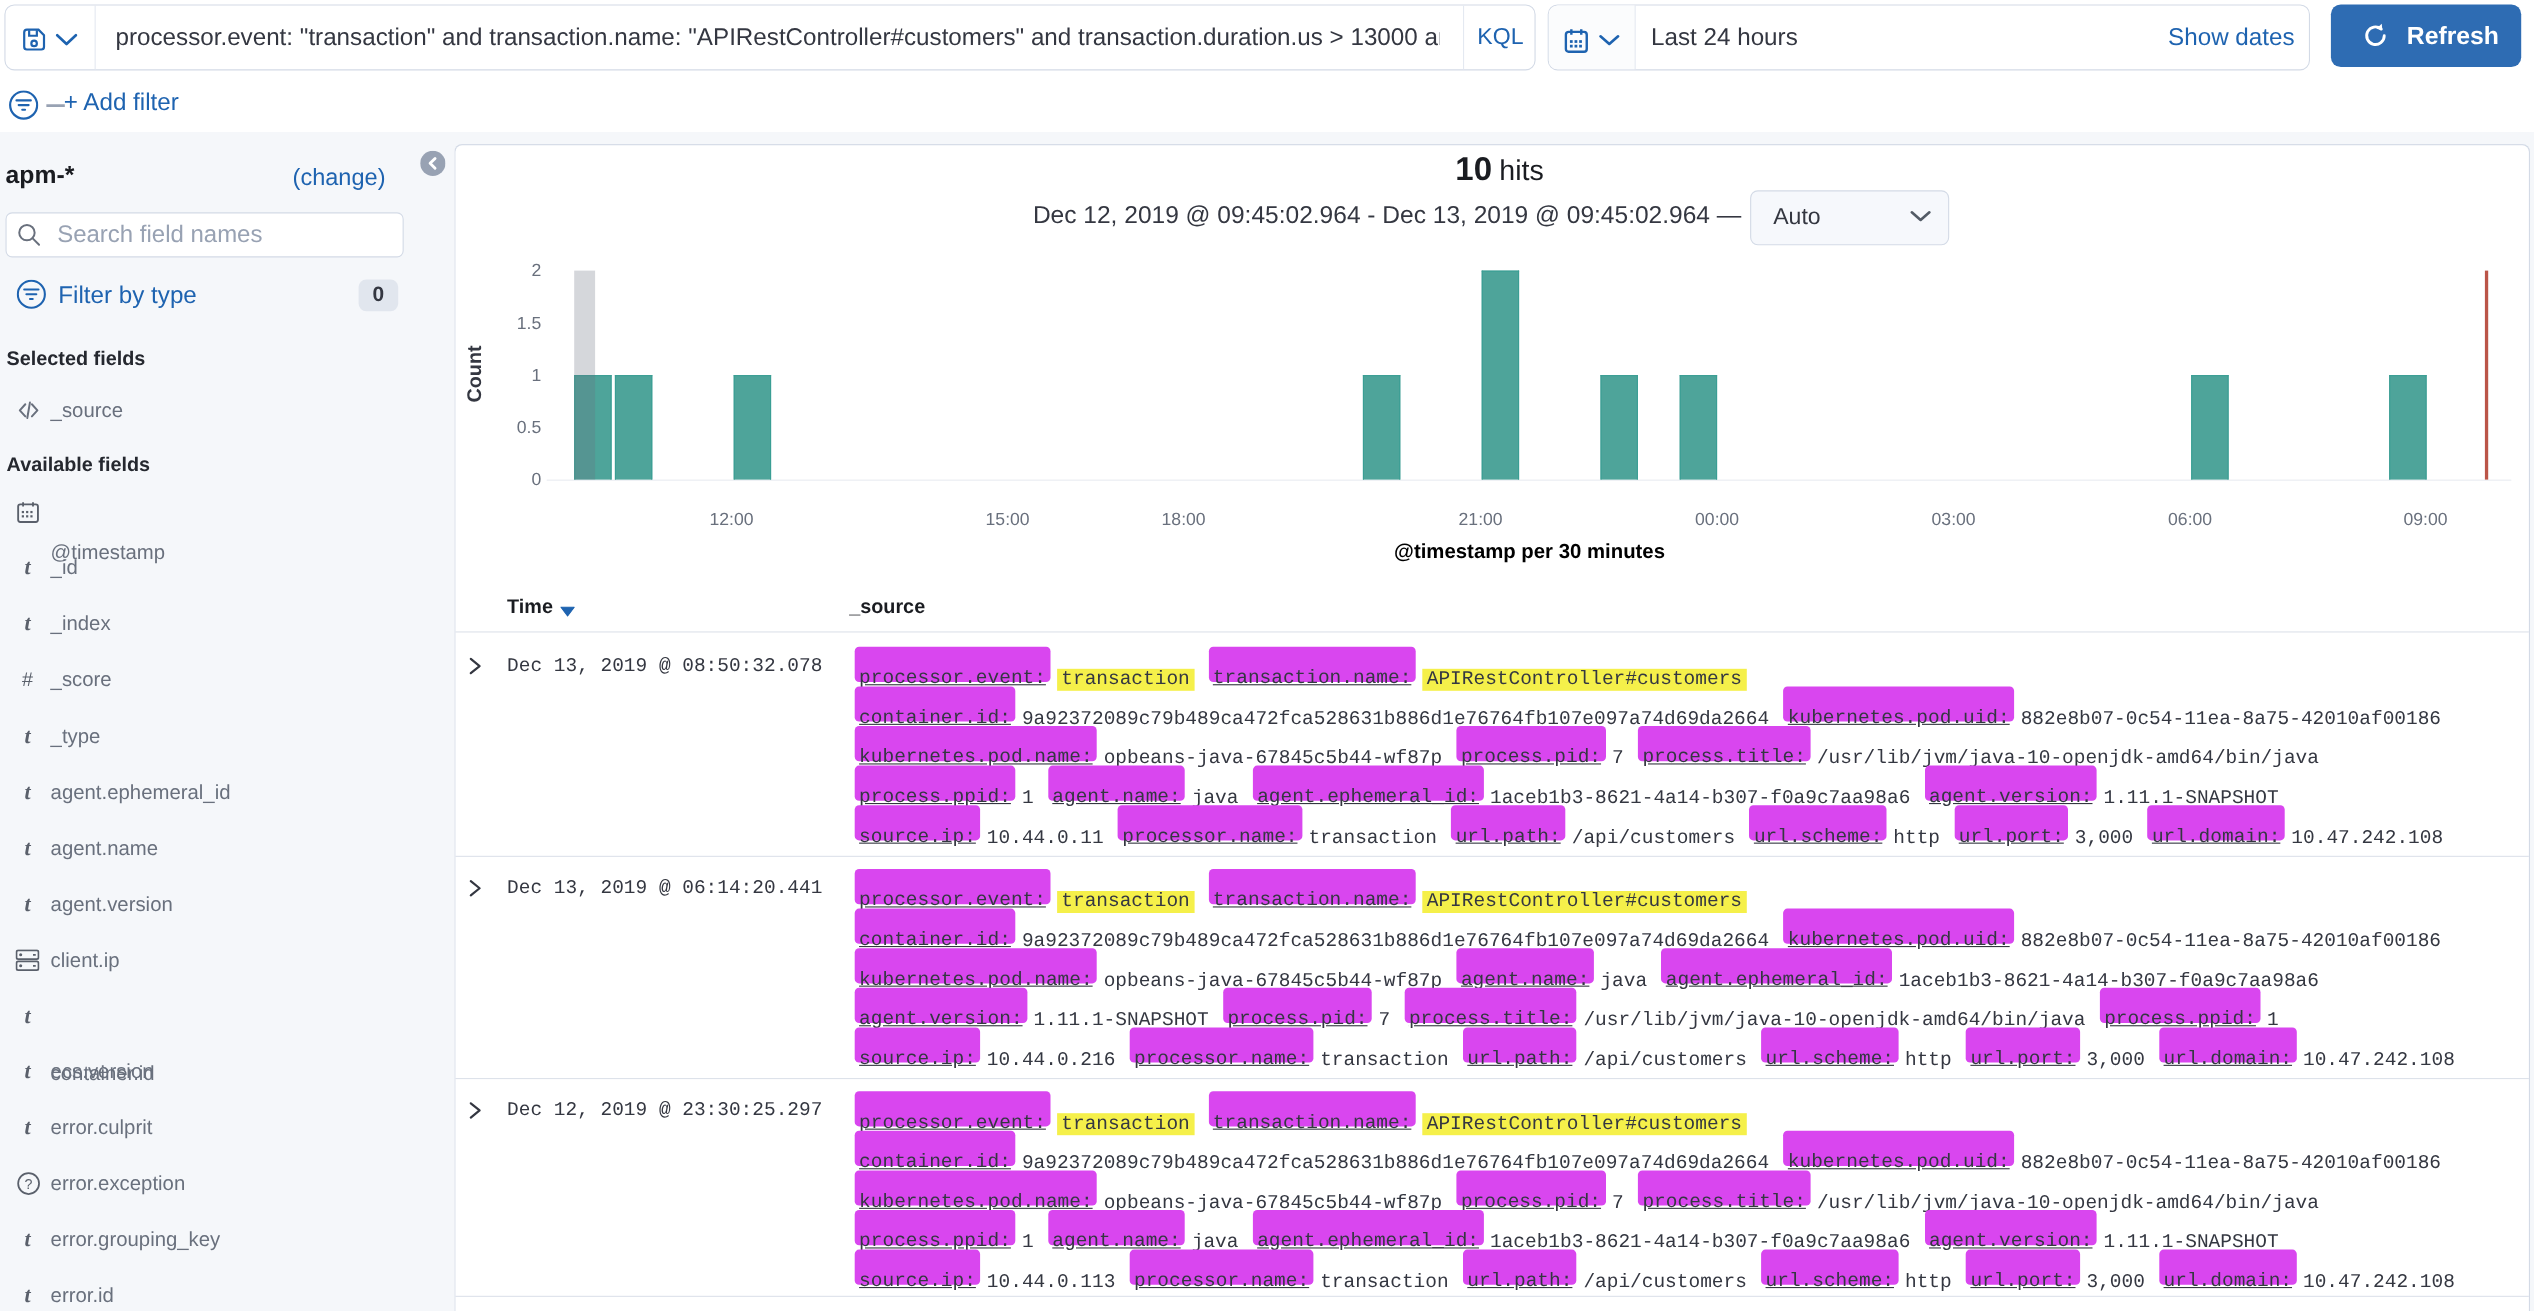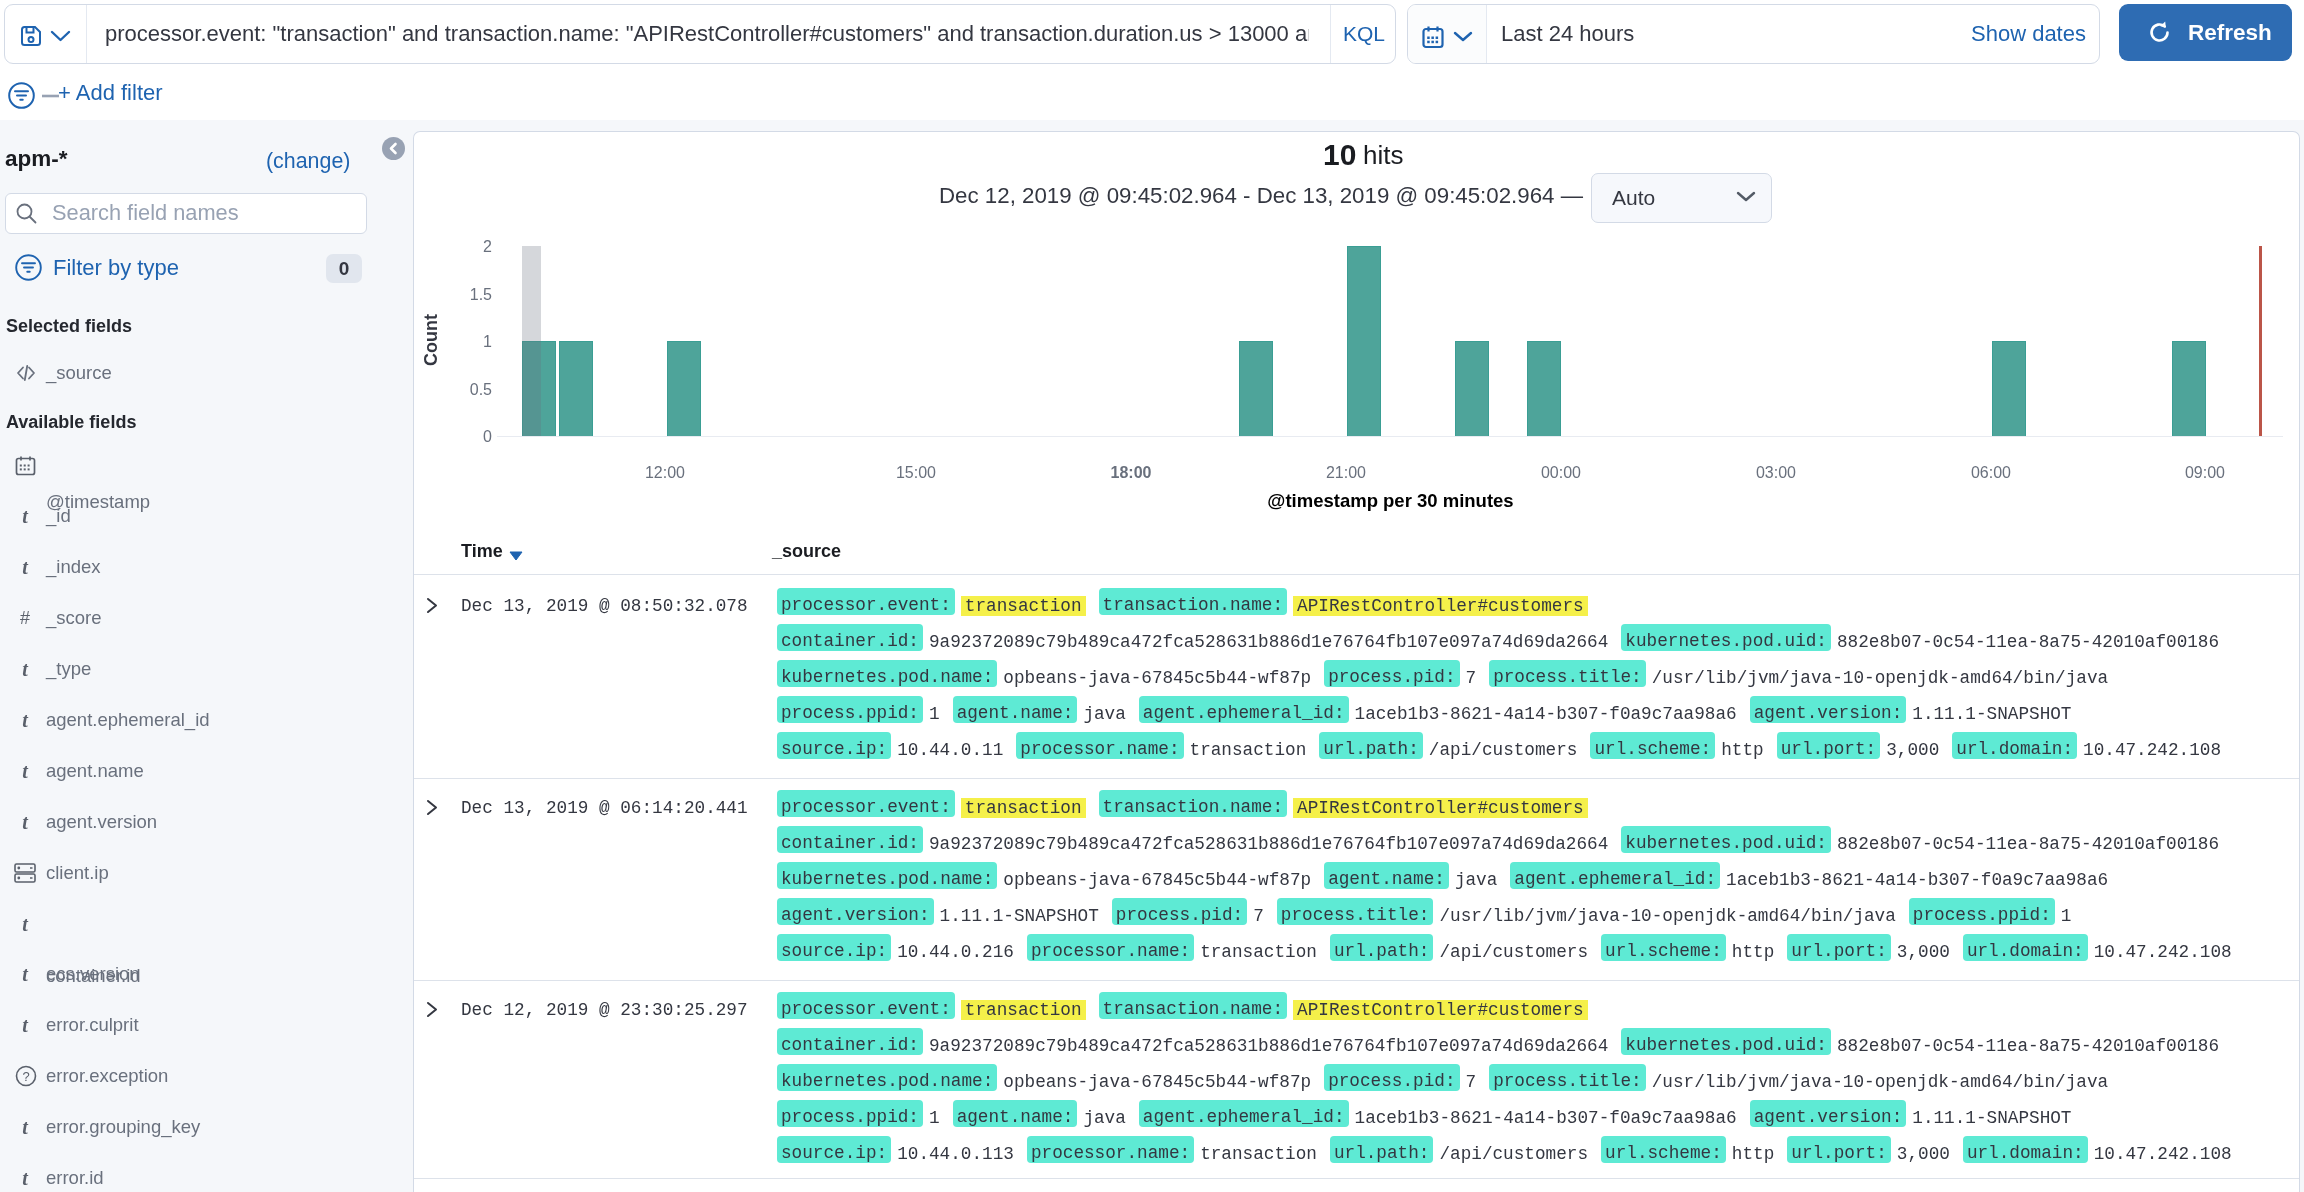--- a/index.html
+++ b/index.html
@@ -38,21 +38,21 @@
   .xtick { position:absolute; width:90px; text-align:center; font-size:16px; color:#69707d; top:463px; height:20px; line-height:20px; }
   .countlab { left:403px; top:328px; width:56px; height:24px; line-height:24px; text-align:center; font-size:18px; font-weight:bold; color:#343741; transform:rotate(-90deg); transform-origin:center; }
   .xlab { left:497px; top:490px; width:1787px; text-align:center; font-size:18.5px; font-weight:bold; color:#000000; }
   .baseline { left:497px; top:436px; width:1786px; height:1px; background:#e8ebf1; }
   .bar { position:absolute; background:#4ea49a; border:1px solid #3a9e94; border-bottom:none; }
   .grayov { left:522px; top:246px; width:19px; height:190px; background:rgba(105,112,125,0.28); }
   .redline { left:2259px; top:246px; width:3px; height:190px; background:#bb5548; }
   .thead { position:absolute; top:539px; font-size:18px; font-weight:bold; color:#1a1c21; height:24px; line-height:24px; }
   .hsep { position:absolute; left:414px; width:1885px; height:1px; background:#dde2ea; }
   .tline { position:absolute; left:777px; height:36px; line-height:36px; white-space:nowrap; font-family:"Liberation Mono",monospace; font-size:17.7px; color:#343741; }
-  .kb { display:inline-block; background:#5eead4; border-radius:4px; margin-right:6px; padding:4px 4px; height:27px; line-height:26px; vertical-align:1px; }
+  .kb { display:inline-block; background:#d946ef; border-radius:4px; margin-right:6px; padding:16px 4px; height:27px; line-height:26px; vertical-align:1px;text-decoration:underline; }
   .pr { margin-right:13px; }
   mark { background:#f5f04a; color:#343741; padding:0 4px; }
   .ts { position:absolute; left:461px; height:36px; line-height:36px; font-family:"Liberation Mono",monospace; font-size:17.7px; color:#343741; }
 </style>
 </head>
 <body>
 <div class="abs appbg"></div>
 <div class="abs qbar"></div>
 <div class="abs dbar"></div>
 <div class="abs dprep"></div>
@@ -180,21 +180,21 @@
 <svg class="abs" style="left:1736px;top:191px;" width="20" height="11" viewBox="0 0 20 11" fill="none">
     <path d="M2 2 L10 9 L18 2" stroke="#535b66" stroke-width="2.4" stroke-linecap="round" stroke-linejoin="round"></path>
   </svg>
 <div class="ytick" style="top:427px;">0</div>
 <div class="ytick" style="top:380px;">0.5</div>
 <div class="ytick" style="top:332px;">1</div>
 <div class="ytick" style="top:285px;">1.5</div>
 <div class="ytick" style="top:237px;">2</div>
 <div class="xtick" style="left:620px;">12:00</div>
 <div class="xtick" style="left:871px;">15:00</div>
-<div class="xtick" style="left:1086px;font-weight:bold;">18:00</div>
+<div class="xtick" style="left:1031px;">18:00</div>
 <div class="xtick" style="left:1301px;">21:00</div>
 <div class="xtick" style="left:1516px;">00:00</div>
 <div class="xtick" style="left:1731px;">03:00</div>
 <div class="xtick" style="left:1946px;">06:00</div>
 <div class="xtick" style="left:2160px;">09:00</div>
 <div class="abs countlab">Count</div>
 <div class="abs xlab">@timestamp per 30 minutes</div>
 <div class="abs baseline"></div>
 <div class="bar" style="left:522px;top:341.2px;width:34.4px;height:94.8px;"></div>
 <div class="bar" style="left:559px;top:341.2px;width:34.4px;height:94.8px;"></div>

